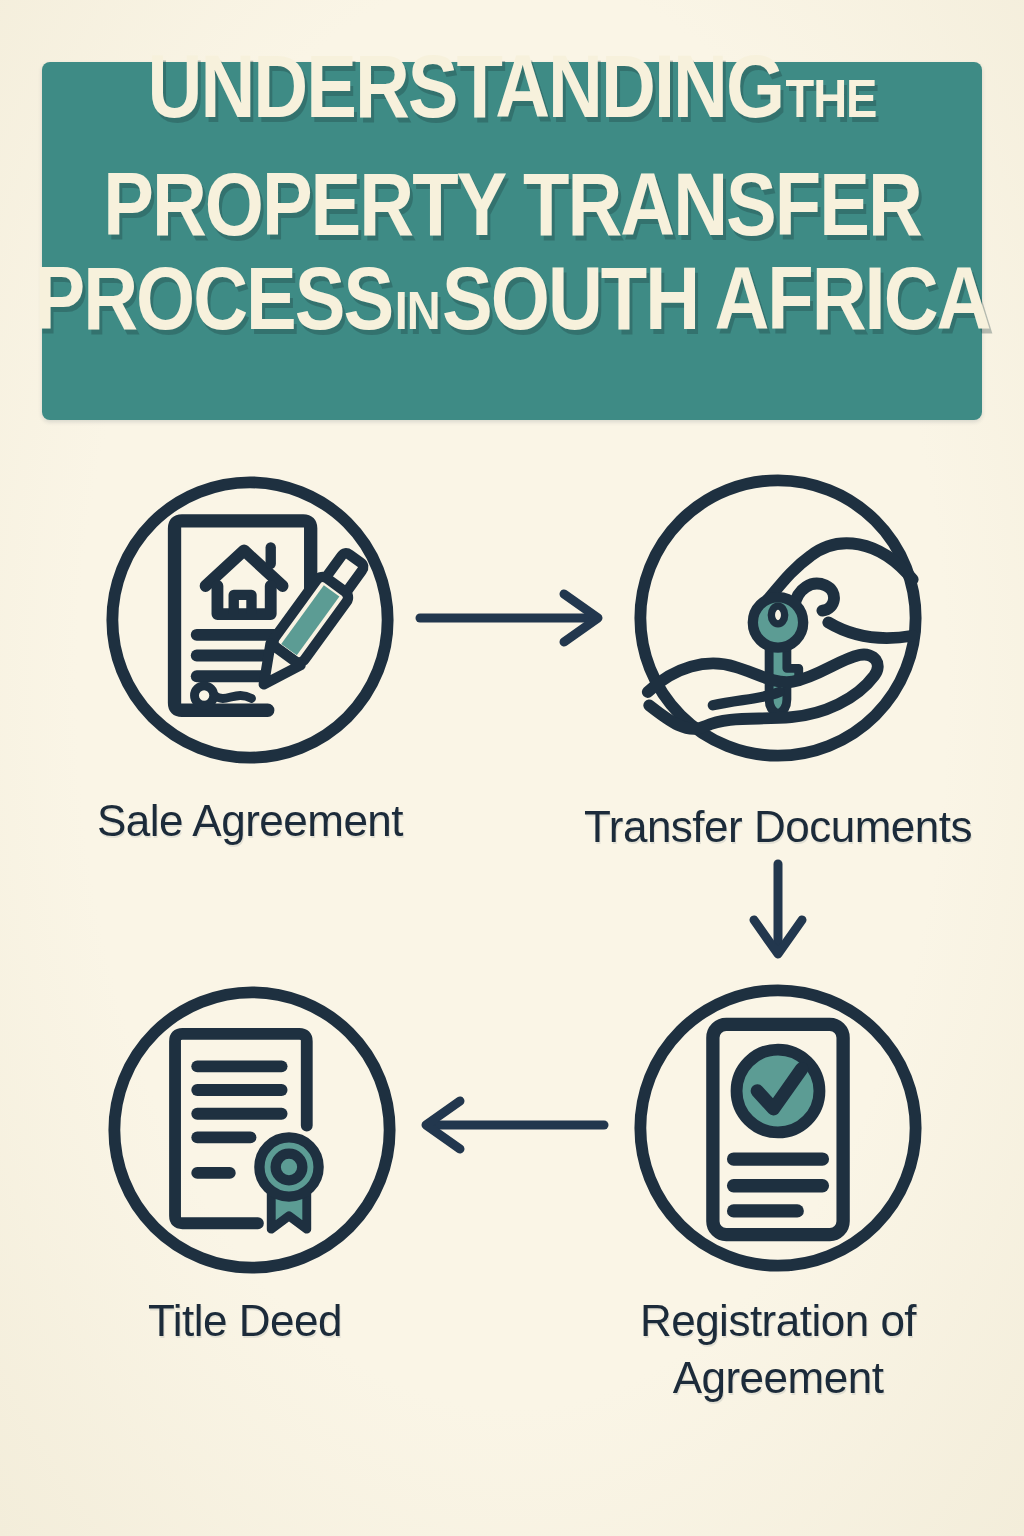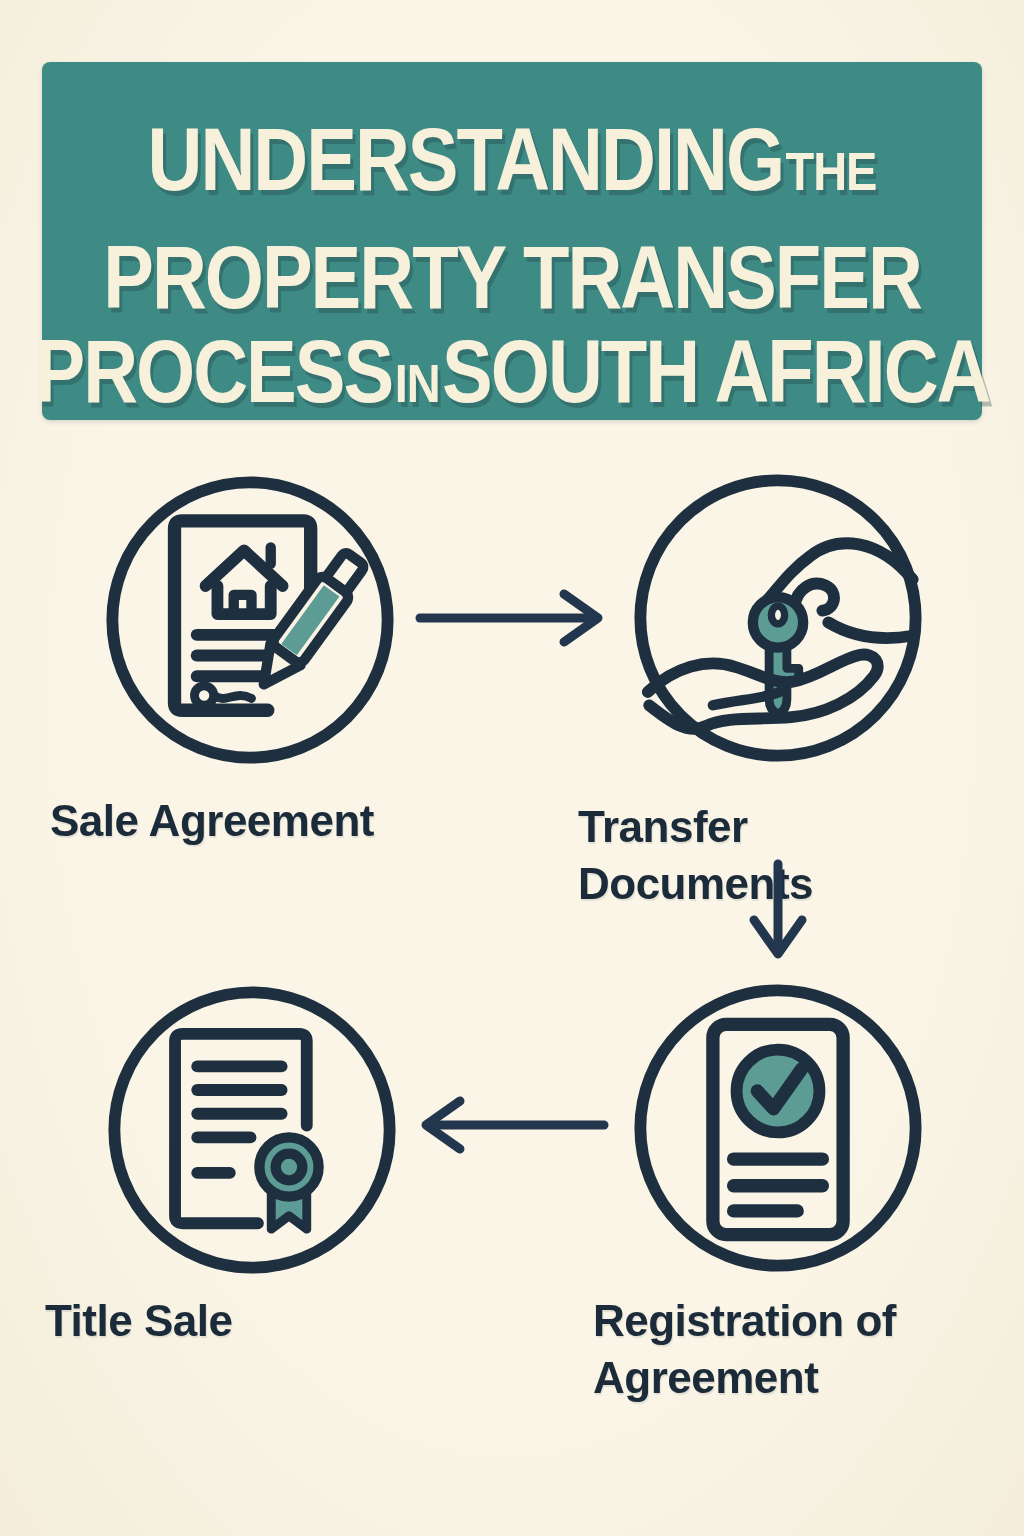--- a/index.html
+++ b/index.html
@@ -14,44 +14,44 @@
     width: 1024px; height: 1536px;
     background: radial-gradient(ellipse at 50% 45%, #FAF5E6 60%, #F3EDDA 100%);
   }
   .banner {
     position: absolute;
     left: 42px; top: 62px;
     width: 940px; height: 358px;
     background: #3E8B85;
     border-radius: 8px;
     box-shadow: 0 2px 4px rgba(30,48,64,0.15);
-    display: flex; align-items: flex-end; justify-content: center;
+    display: flex; align-items: flex-start; justify-content: center;
   }
   .banner-inner {
     transform: scaleY(1.16);
     text-align: center;
     color: #F7F1DC;
     font-weight: bold;
     letter-spacing: -2px;
     line-height: 81px;
     text-shadow: 3px 4px 0 rgba(25,55,60,0.30);
     white-space: nowrap;
   }
   .banner-inner .big   { font-size: 76px; }
   .banner-inner .small { font-size: 47px; letter-spacing: -1px; }
   .circle-node {
     position: absolute;
     width: 296px; height: 296px;
   }
   .circle-node svg { display: block; width: 100%; height: 100%; }
   .step-label {
     position: absolute;
-    text-align: left;
+    text-align: center;
     font-size: 44px;
-    font-weight: bold;
+    font-weight: normal;
     color: #1C2B3A;
     letter-spacing: -0.5px;
     line-height: 57px;
     text-shadow: 1px 2px 0 rgba(30,48,64,0.10);
   }
   .arrow { position: absolute; }
   .arrow svg { display: block; }
 </style>
 </head>
 <body>
@@ -125,21 +125,21 @@
       <line x1="63" y1="89" x2="120" y2="89" stroke="#1E3040" stroke-width="8" stroke-linecap="round"></line>
       <line x1="63" y1="105" x2="99" y2="105" stroke="#1E3040" stroke-width="8" stroke-linecap="round"></line>
       <line x1="63" y1="129" x2="85" y2="129" stroke="#1E3040" stroke-width="8" stroke-linecap="round"></line>
       <g>
         <path d="M113,141 L113,167 L125,158 L137,167 L137,141" fill="#5C9C94" stroke="#1E3040" stroke-width="6" stroke-linejoin="round"></path>
         <circle cx="125" cy="125" r="20" fill="#5C9C94" stroke="#1E3040" stroke-width="7"></circle>
         <circle cx="125" cy="125" r="9" fill="#5C9C94" stroke="#1E3040" stroke-width="7"></circle>
       </g>
     </svg>
   </div>
-  <div class="step-label" style="left:45px; top:1292px; width:400px;">Title Sale</div>
+  <div class="step-label" style="left:45px; top:1292px; width:400px;">Title Deed</div>
 
   <div class="arrow" style="left:408px; top:586px;">
     <svg width="210" height="64" viewBox="0 0 210 64">
       <line x1="12" y1="32" x2="182" y2="32" stroke="#22374E" stroke-width="9" stroke-linecap="round"></line>
       <polyline points="156,8 190,32 156,56" fill="none" stroke="#22374E" stroke-width="9" stroke-linecap="round" stroke-linejoin="round"></polyline>
     </svg>
   </div>
 
   <div class="arrow" style="left:746px; top:852px;">
     <svg width="64" height="116" viewBox="0 0 64 116">

